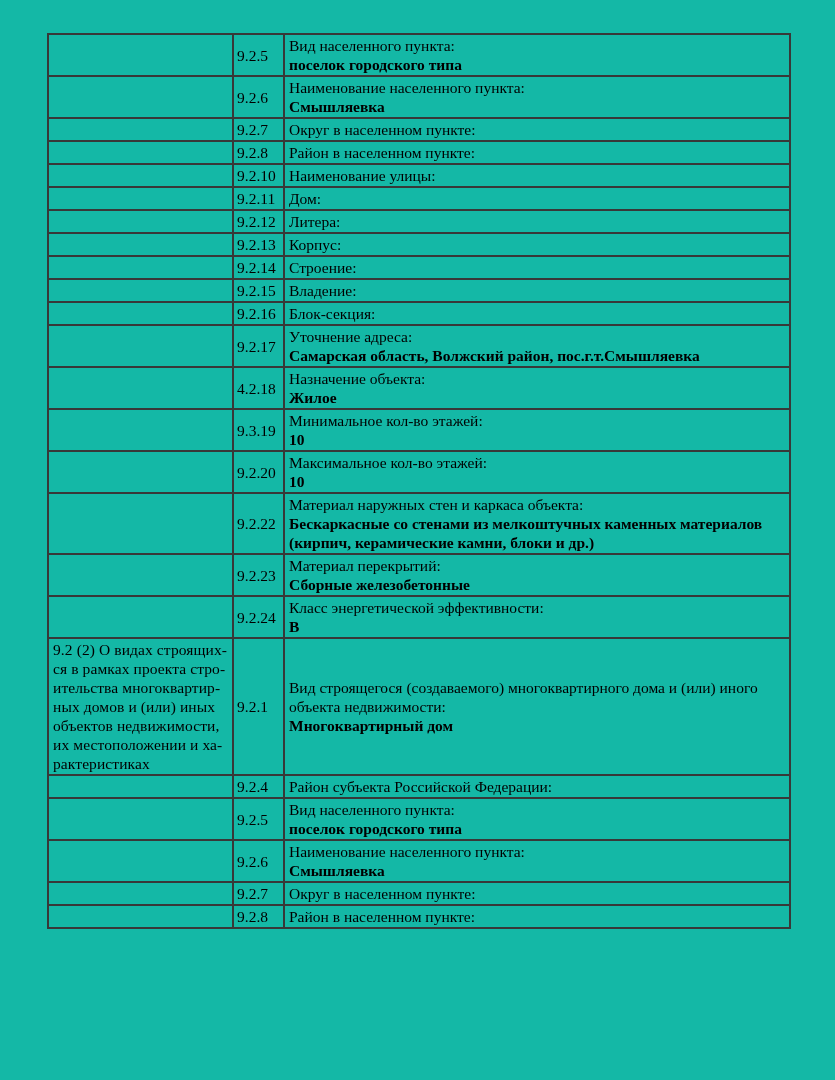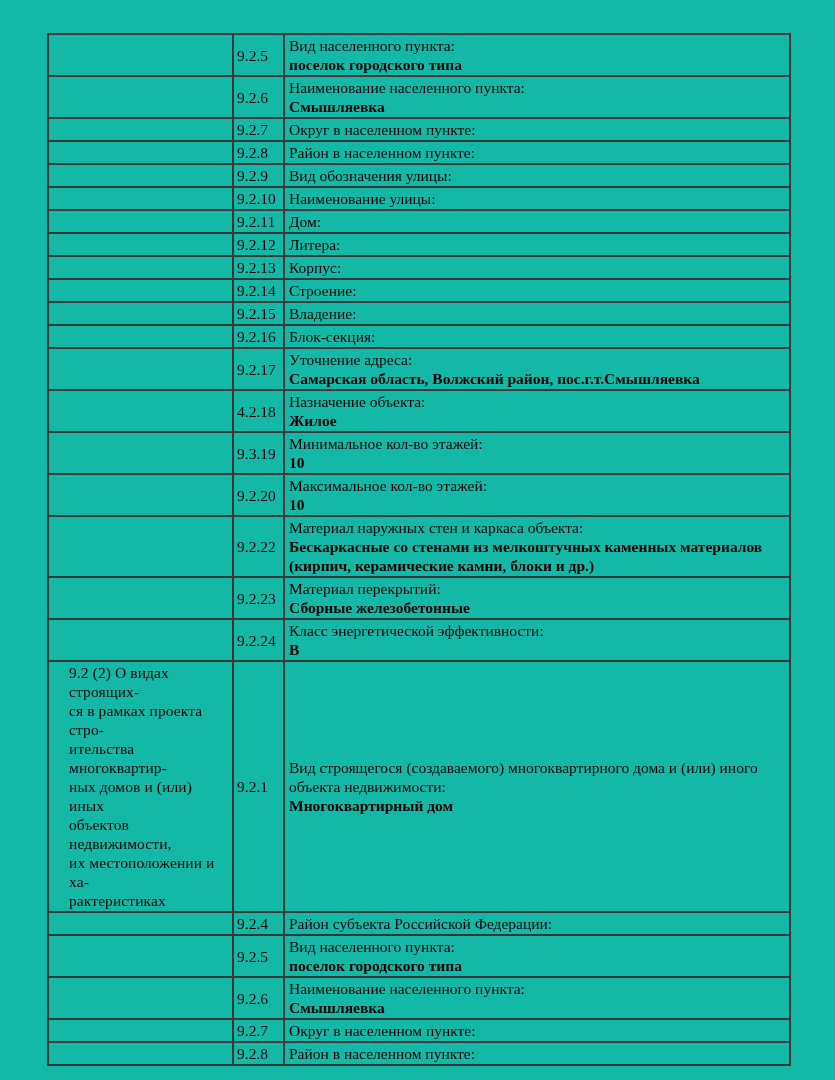--- a/index.html
+++ b/index.html
@@ -24,21 +24,21 @@
   table.decl td {
     border: 2px solid #383838;
     font-size: 15.5px;
     line-height: 19px;
     vertical-align: middle;
     overflow: hidden;
   }
   td.c-section {
     width: 185px;
     vertical-align: top;
-    padding: 1px 3px 1px 20px;
+    padding: 1px 3px 1px 4px;
     white-space: pre-line;
     letter-spacing: 0.1px;
   }
   td.c-code {
     width: 51px;
     padding: 1px 2px 1px 3px;
   }
   td.c-content {
     width: 506px;
     padding: 1px 3px 1px 4px;
@@ -82,28 +82,20 @@
     <td class="c-content">
       <div class="field-label">Округ в населенном пункте:</div>
 
     </td>
   </tr>
         <tr class="single">
     <td class="c-section"></td>
     <td class="c-code">9.2.8</td>
     <td class="c-content">
       <div class="field-label">Район в населенном пункте:</div>
-
-    </td>
-  </tr>
-        <tr class="single">
-    <td class="c-section"></td>
-    <td class="c-code">9.2.9</td>
-    <td class="c-content">
-      <div class="field-label">Вид обозначения улицы:</div>
 
     </td>
   </tr>
         <tr class="single">
     <td class="c-section"></td>
     <td class="c-code">9.2.10</td>
     <td class="c-content">
       <div class="field-label">Наименование улицы:</div>
 
     </td>

